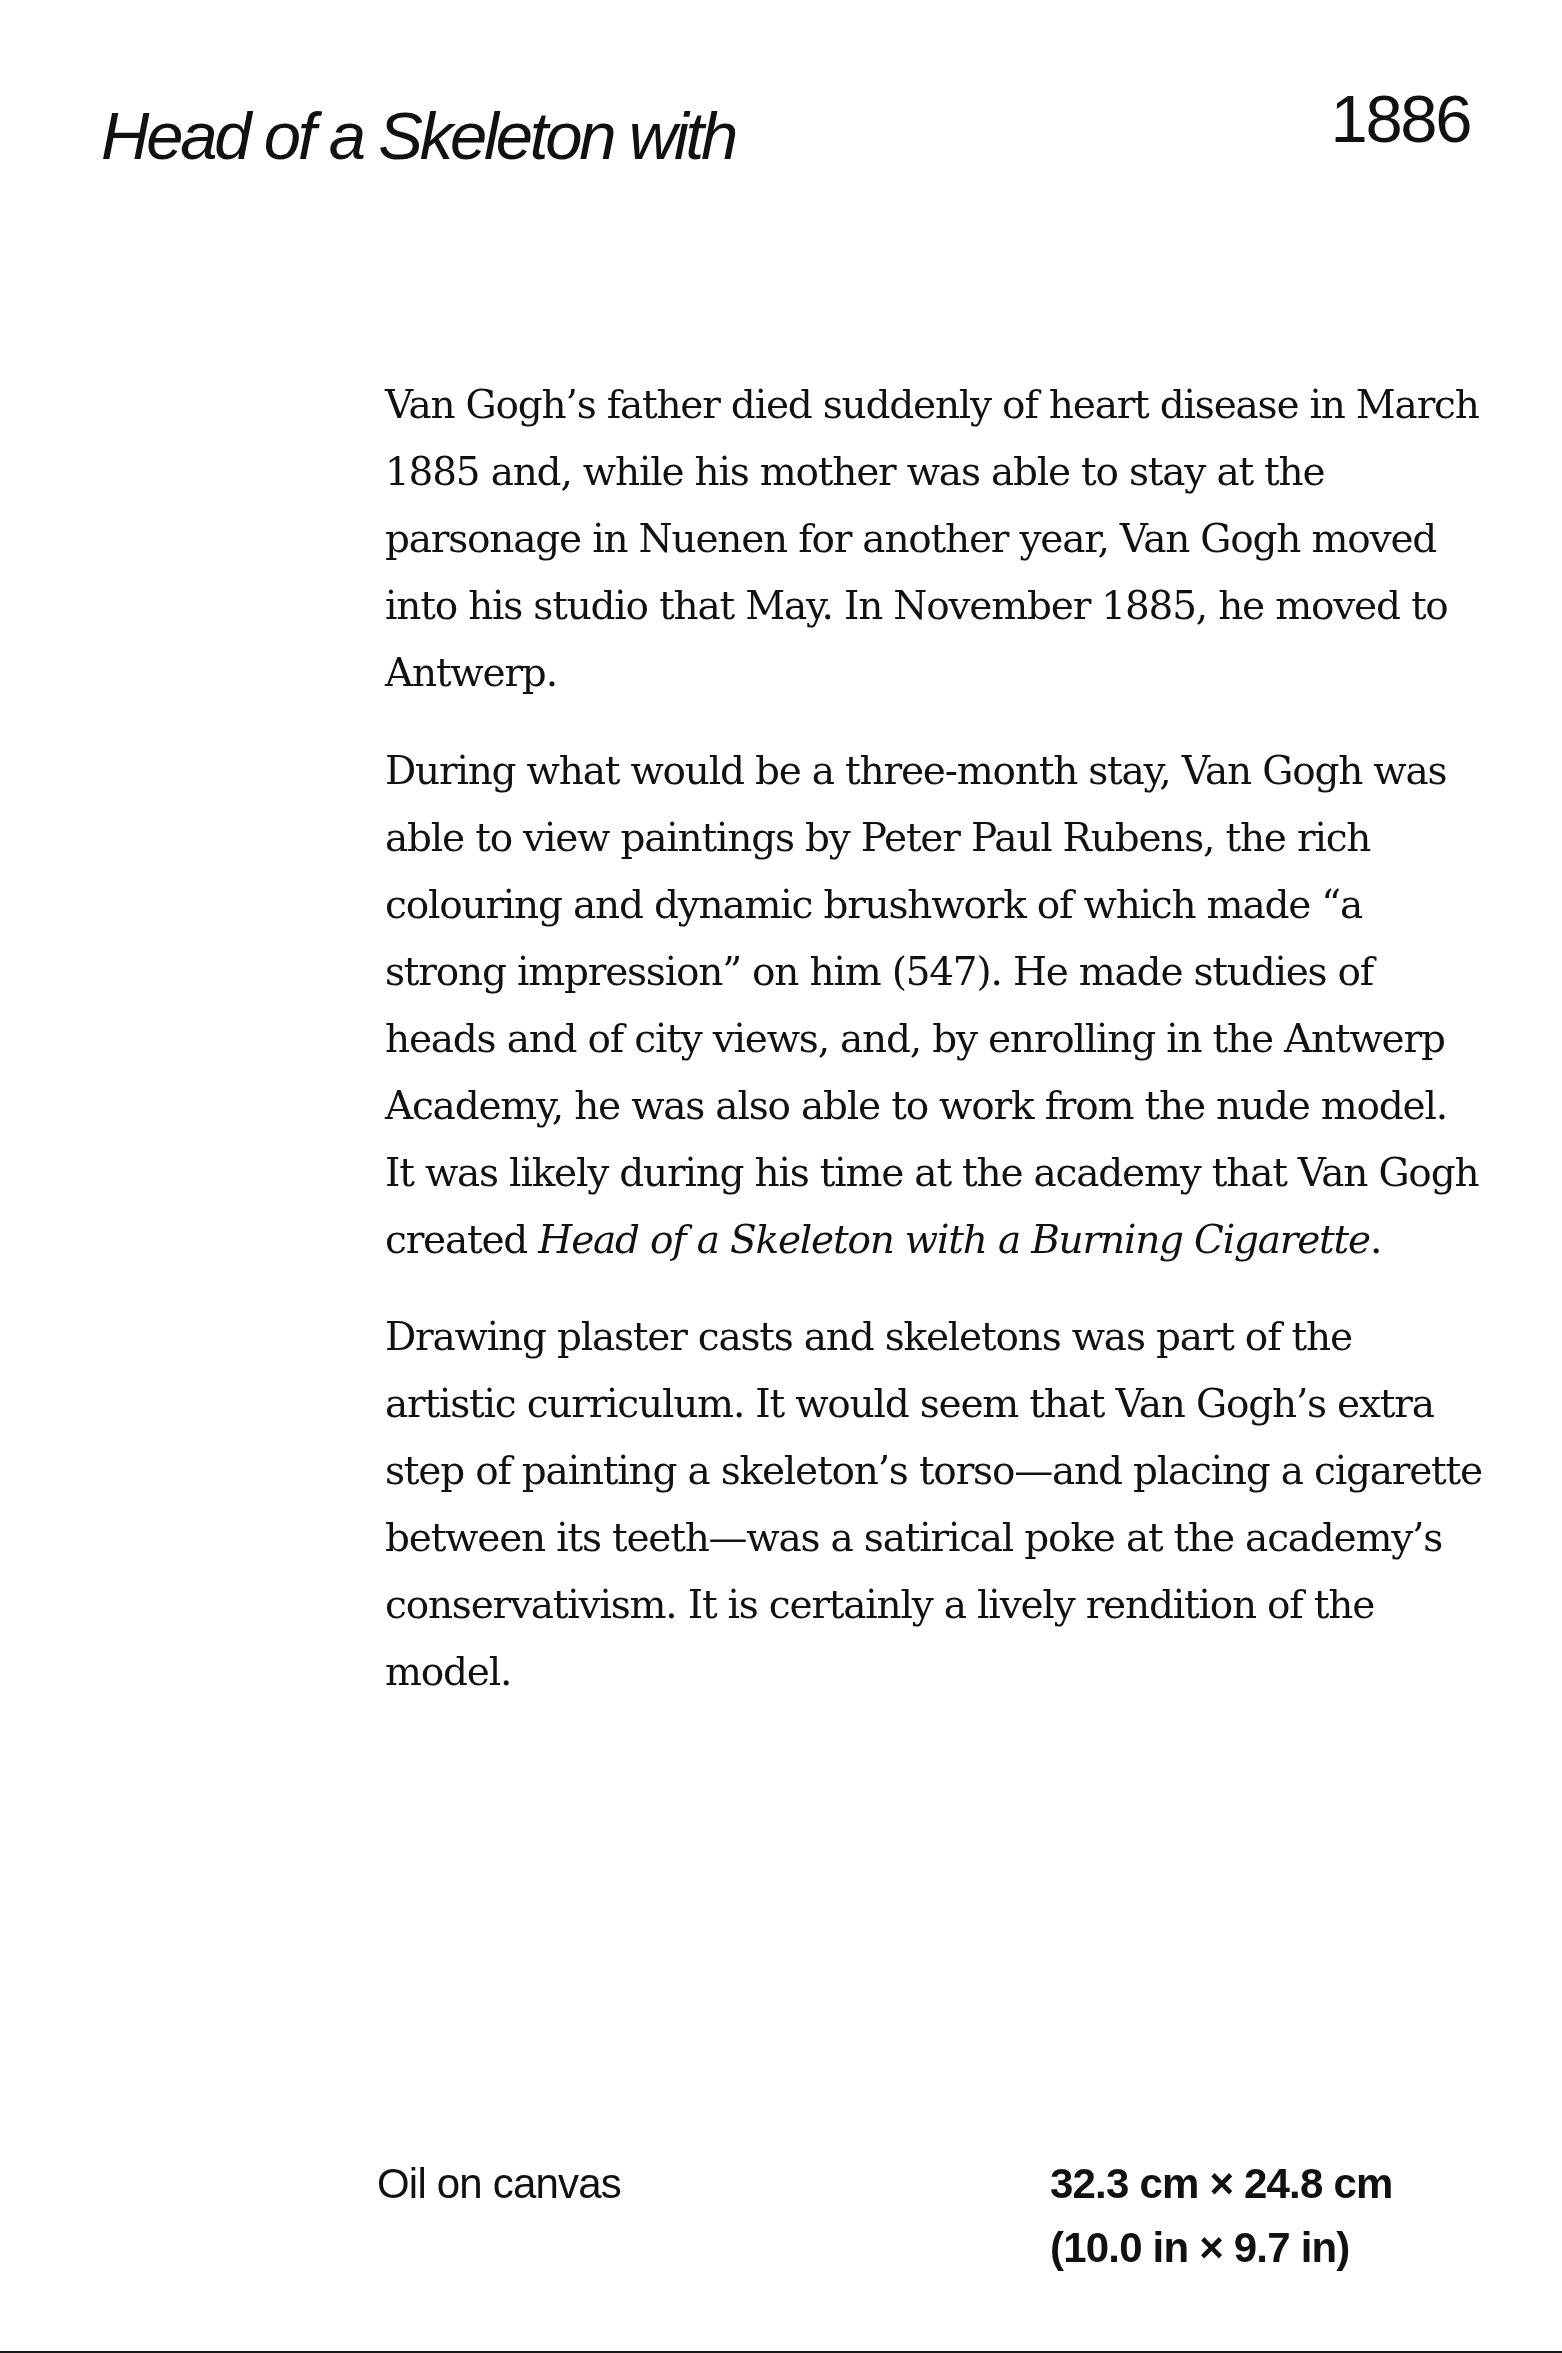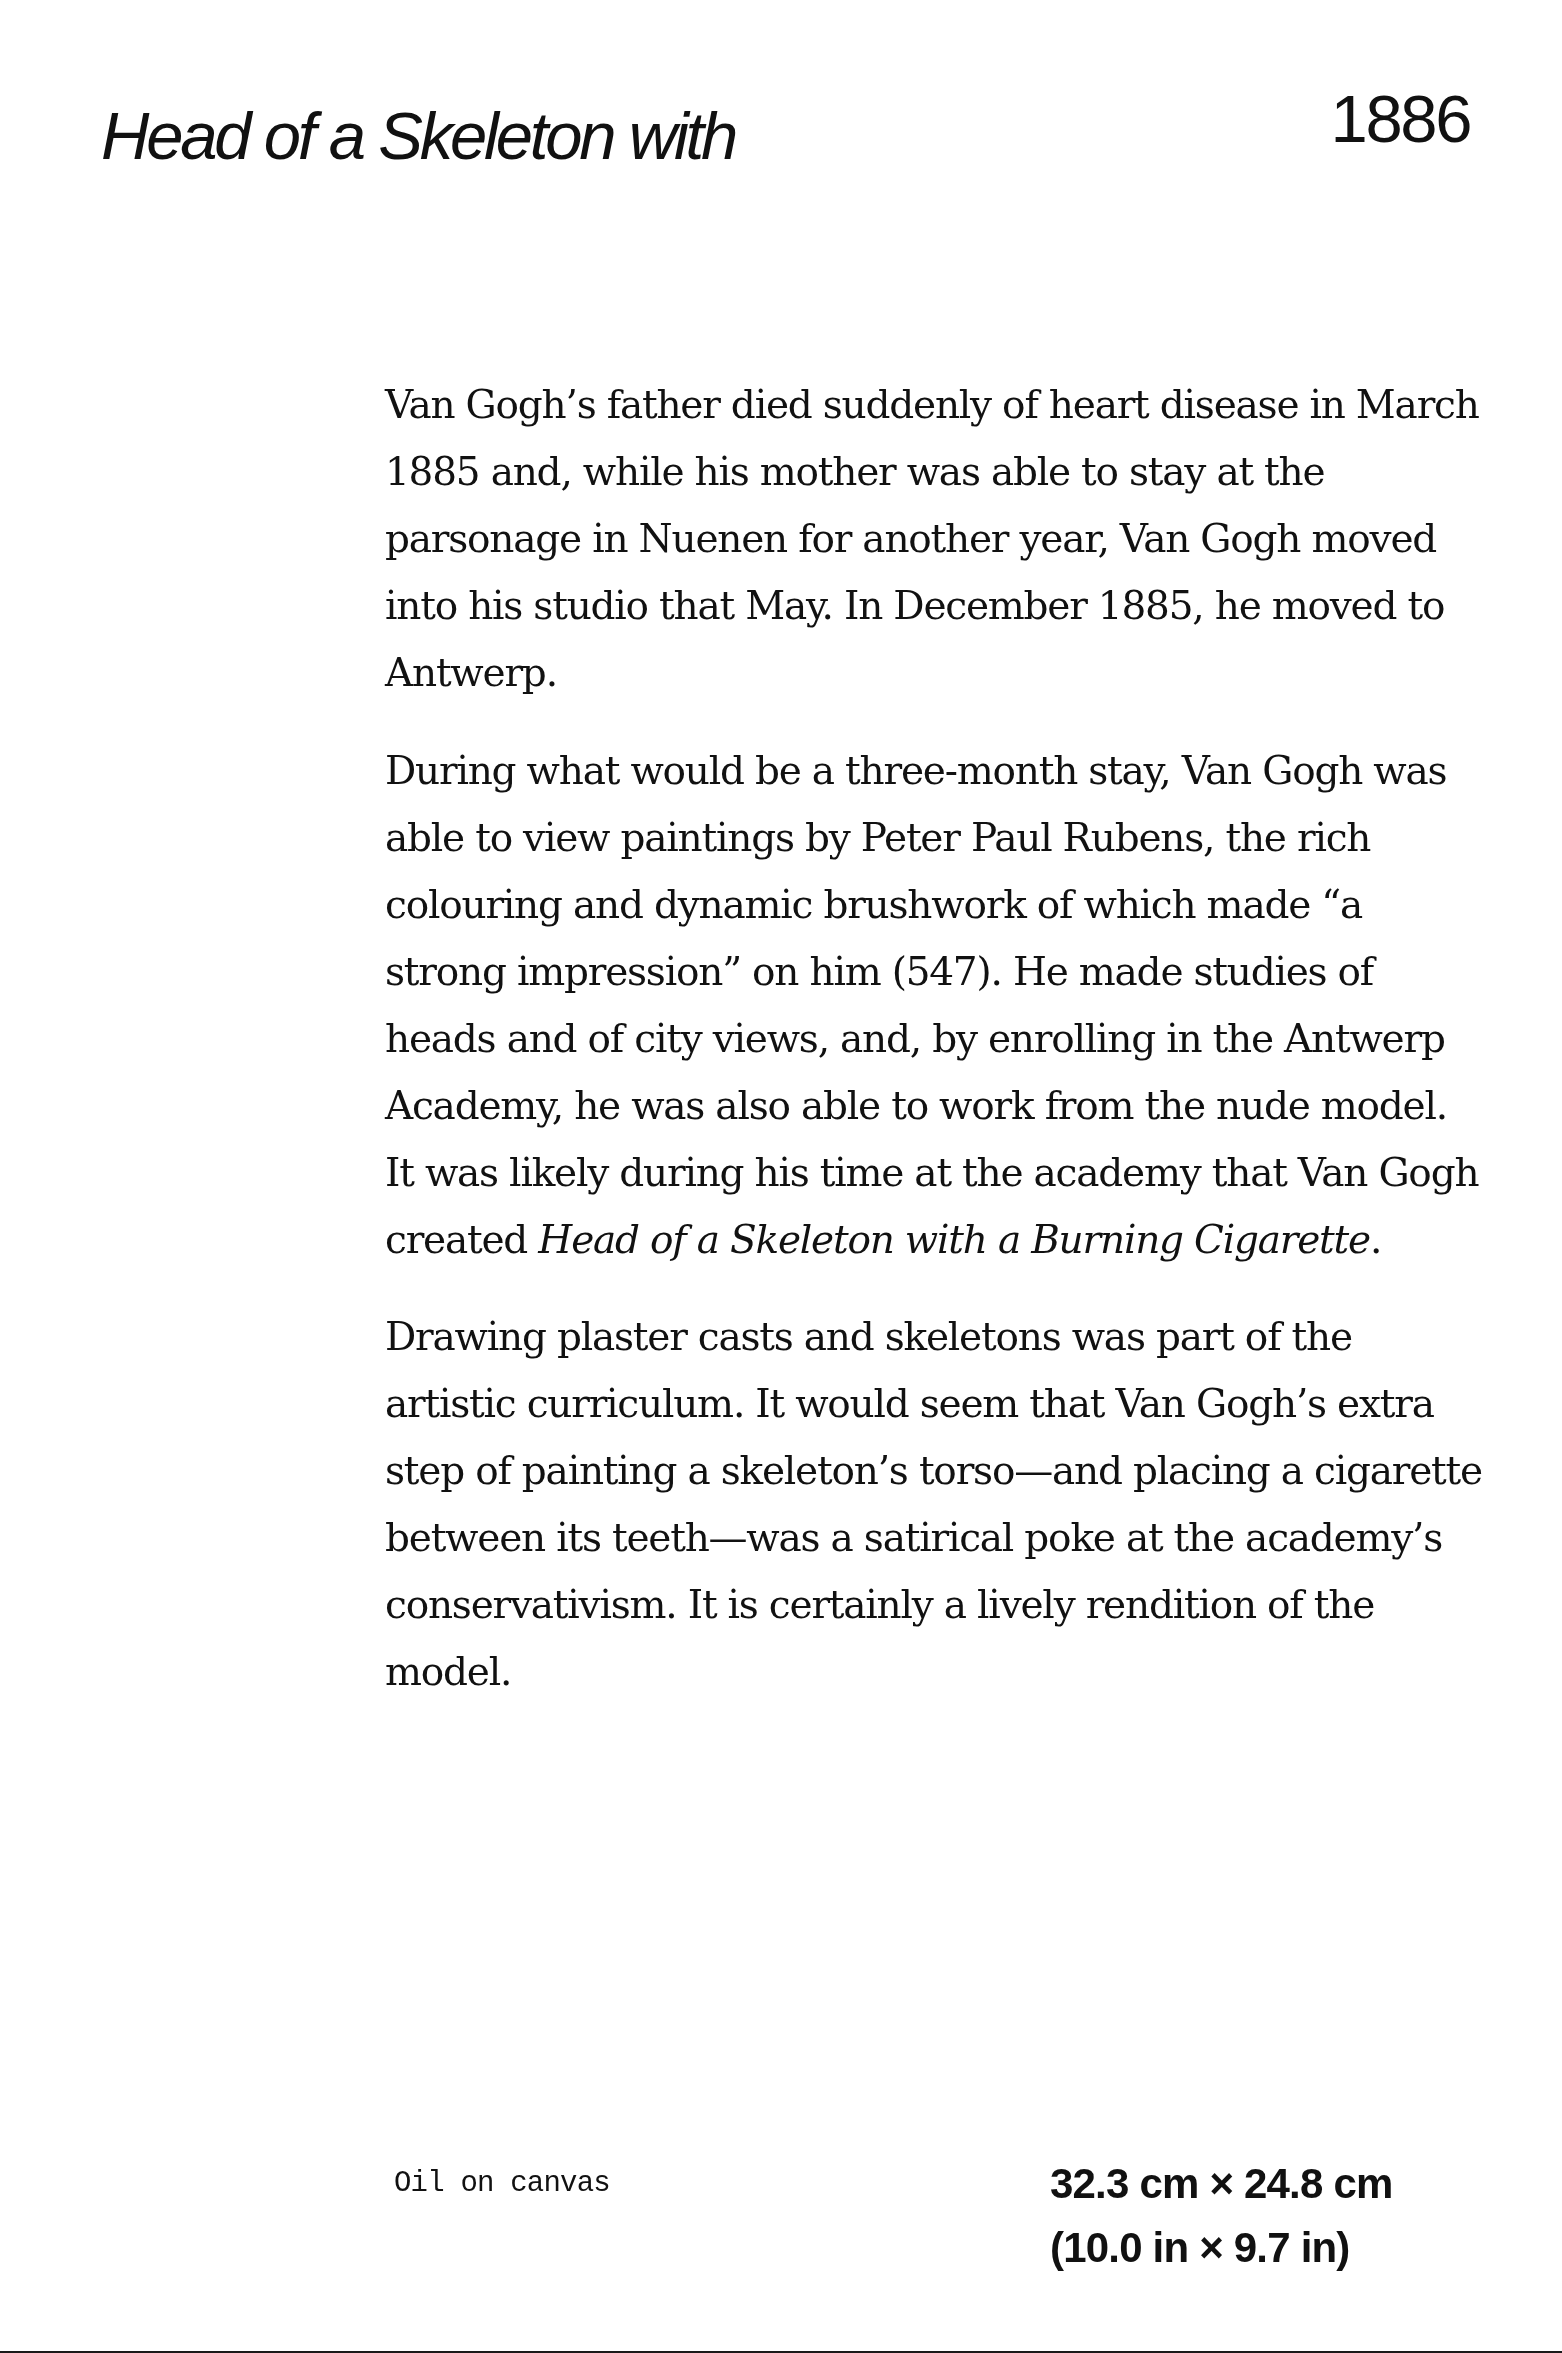--- a/index.html
+++ b/index.html
@@ -2,35 +2,35 @@
 <html style="font-size:13px"><head>
 <meta charset="utf-8">
 <style>
   html, body { margin:0; padding:0; background:#ffffff; }
   body { width:1563px; height:2354px; position:relative; overflow:hidden; color:#111; }
   .title { position:absolute; left:84px; top:74px; width:803px; font-family:"Liberation Sans", sans-serif; font-style:italic; font-size:67px; line-height:90px; letter-spacing:-3.2px; margin:17px; font-weight:normal; }
   .year { position:absolute; right:93px; top:74px; font-family:"Liberation Sans", sans-serif; font-size:67px; line-height:90px; letter-spacing:-2.4px; }
   .body { position:absolute; left:385px; top:371px; width:1100px; font-family:"DejaVu Serif", serif; font-size:39px; line-height:67px; letter-spacing:-1.2px; }
   .body p { margin:0 0 30.5px 0; }
   .body em { }
-  .footer-medium { position:absolute; left:394px; top:2152px; font-family:Liberation Mono, monospace; font-size:29px; line-height:64px; letter-spacing:-0.8px; }
+  .footer-medium { position:absolute; left:377px; top:2152px; font-family:Liberation Sans, sans-serif; font-size:42px; line-height:64px; letter-spacing:-0.8px; }
   .footer-dims { position:absolute; left:1050px; top:2152px; font-family:"Liberation Sans", sans-serif; font-size:42px; line-height:64px; letter-spacing:-0.8px; }
   .footer-dims div { white-space:nowrap;font-weight:bold; }
   .bottom-rule { position:absolute; left:0; right:0; top:2351px; height:2.4px; background:#1a1a1a; }
 </style>
 </head>
 <body>
 
 <h1 class="title">
   <span>Head of a Skeleton with</span><br>
 </h1>
 <div class="year">1886</div>
 
 <div class="body">
-  <p>Van Gogh’s father died suddenly of heart disease in March 1885 and, while his mother was able to stay at the parsonage in Nuenen for another year, Van Gogh moved into his studio that May. In December 1885, he moved to Antwerp.</p>
+  <p>Van Gogh’s father died suddenly of heart disease in March 1885 and, while his mother was able to stay at the parsonage in Nuenen for another year, Van Gogh moved into his studio that May. In November 1885, he moved to Antwerp.</p>
   <p><span>During what would be a three-month stay, Van Gogh was able to view paintings by Peter Paul Rubens, the rich colouring and dynamic brushwork of which made “a strong impression” on him (547). He made studies of heads and of city views, and, by enrolling in the Antwerp Academy, he was also able to work from the nude model. It was likely during his time at the academy that Van Gogh created </span><em>Head of a Skeleton with a Burning Cigarette</em><span>.</span></p>
   <p>Drawing plaster casts and skeletons was part of the artistic curriculum. It would seem that Van Gogh’s extra step of painting a skeleton’s torso—and placing a cigarette between its teeth—was a satirical poke at the academy’s conservativism. It is certainly a lively rendition of the model.</p>
 </div>
 
 <div class="footer-medium">Oil on canvas</div>
 <div class="footer-dims">
   <div>32.3 cm × 24.8 cm</div>
   <div>(10.0 in × 9.7 in)</div>
 </div>
 

